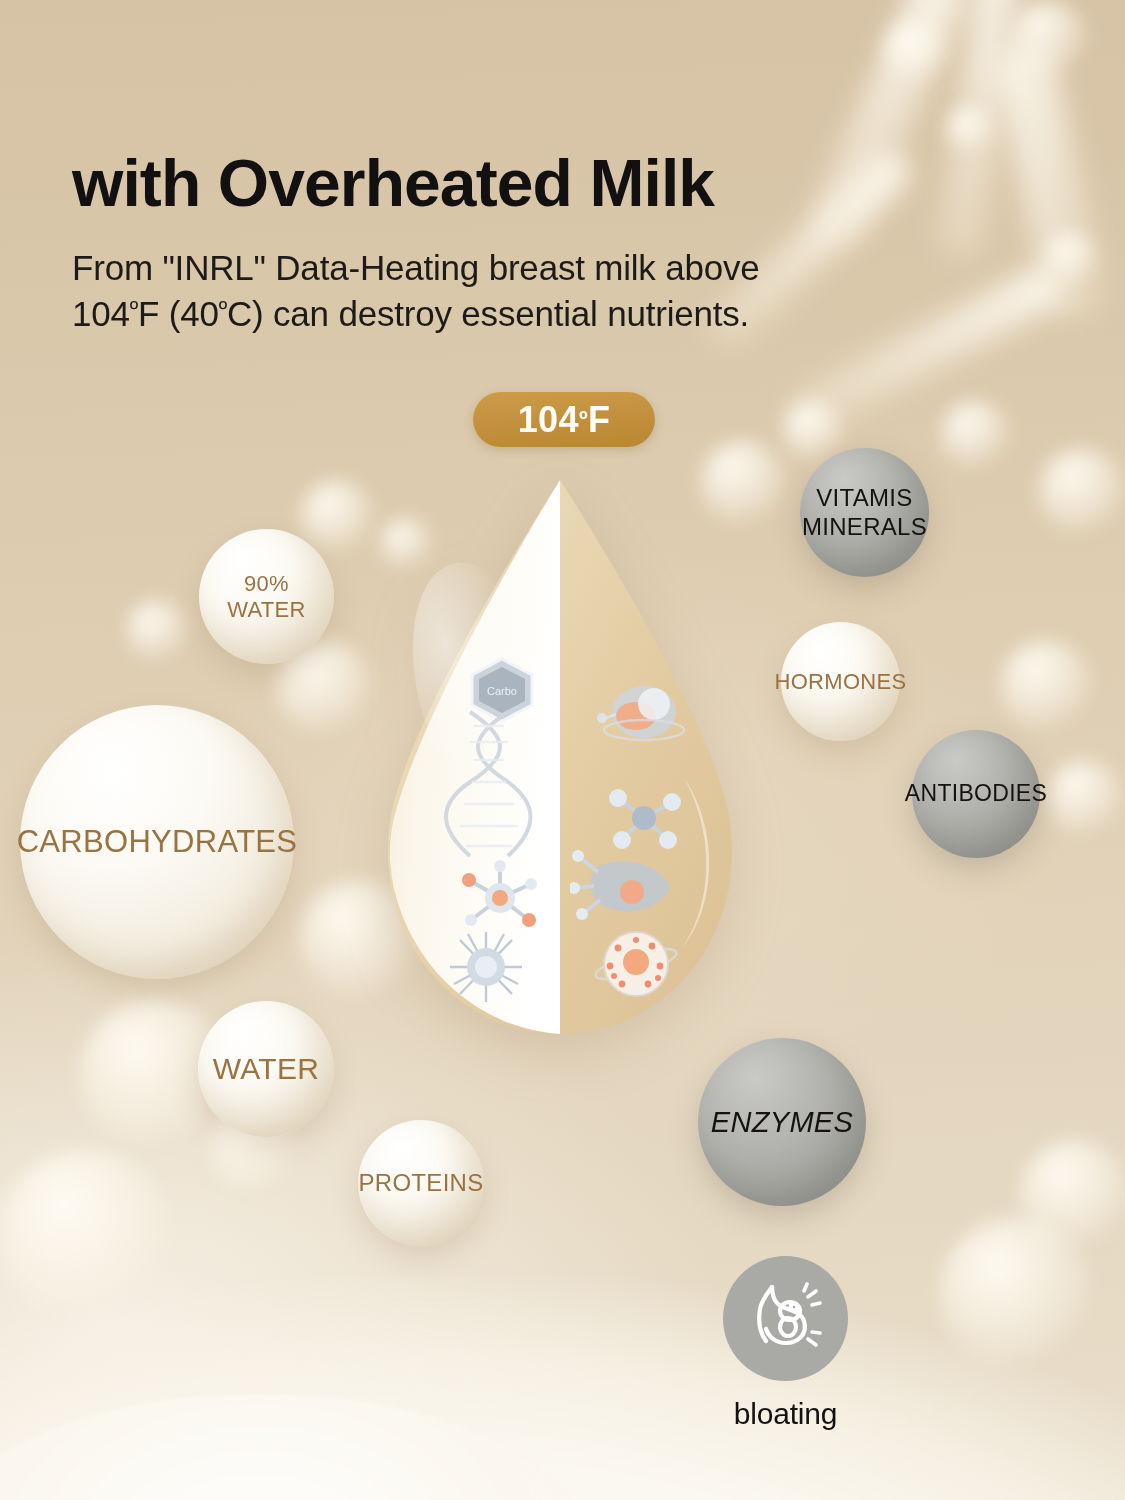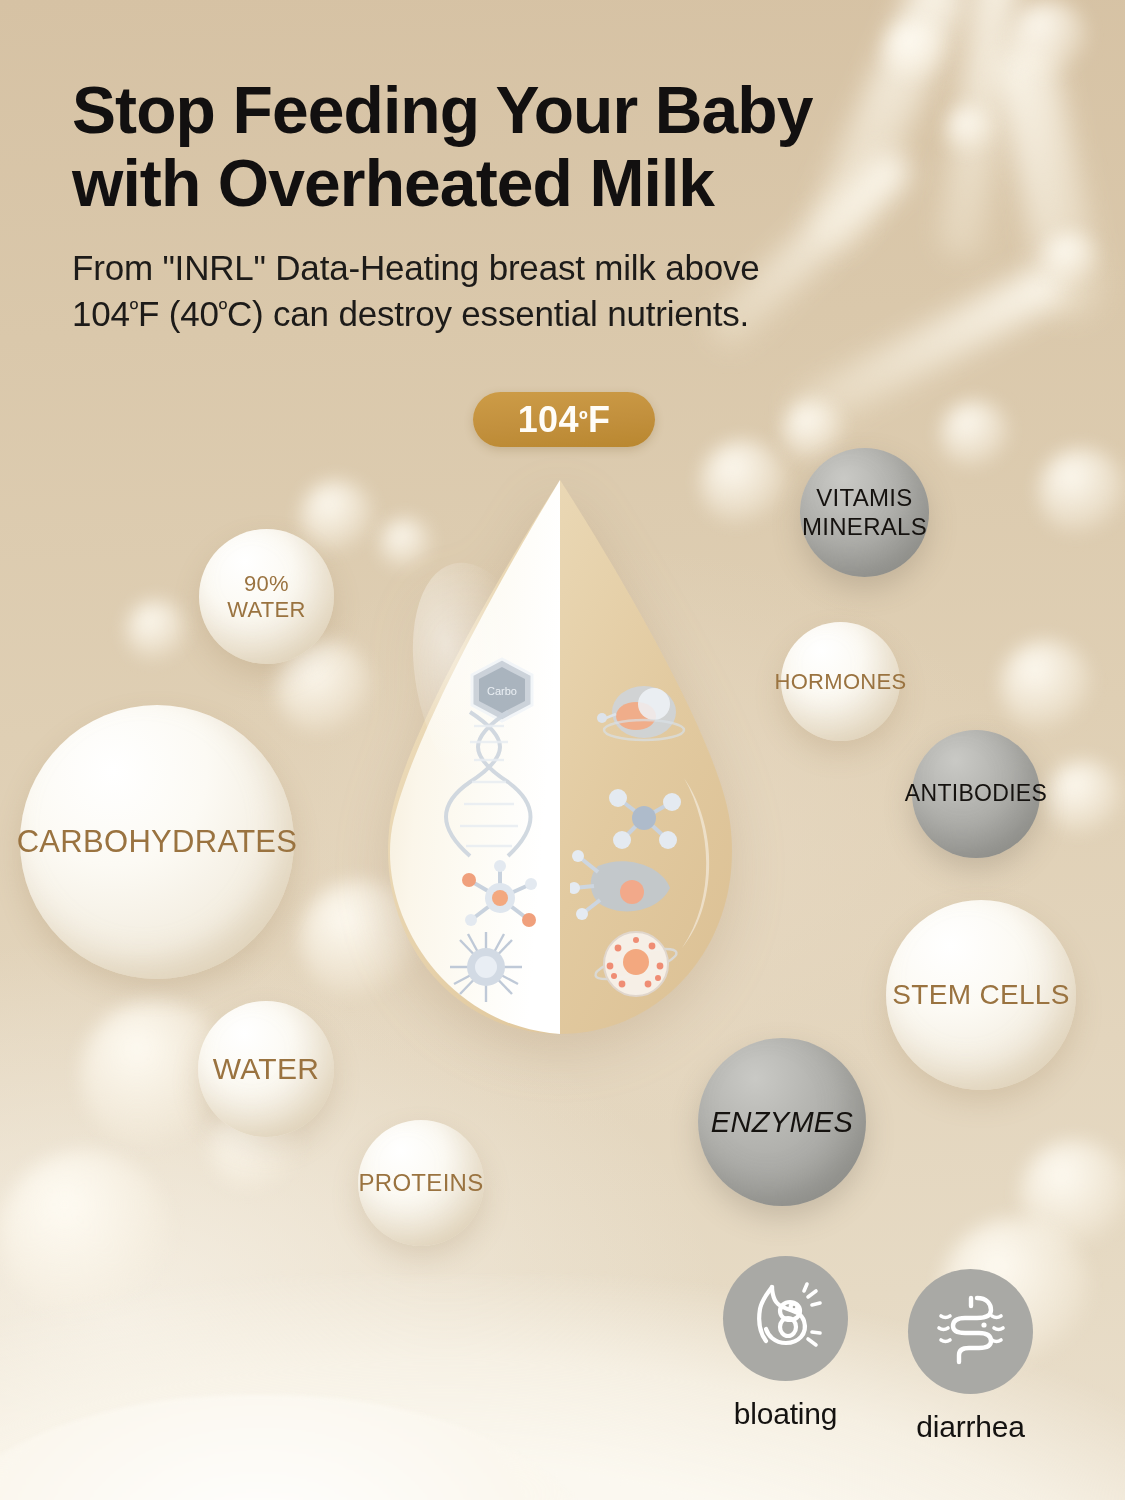--- a/index.html
+++ b/index.html
@@ -153,21 +153,21 @@
     <div class="bokeh" style="left:1020px;top:1140px;width:110px;height:110px;"></div>
     <div class="bokeh" style="left:940px;top:1218px;width:150px;height:150px;"></div>
     <div class="bokeh" style="left:0px;top:1150px;width:170px;height:170px;"></div>
 
     <div class="milkwave"></div>
     <div class="milkwave2"></div>
   </div>
 
   <div class="header">
     <h1 class="headline">
-      <span>Stop Feeding Your Baby</span><br>
+      <br>
       <span>with Overheated Milk</span>
     </h1>
     <p class="subtitle">
       <span>From "INRL" Data-Heating breast milk above</span><br>
       <span>104</span><span class="sup">º</span><span>F</span><span> (40</span><span class="sup">º</span><span>C</span><span>) can destroy essential nutrients.</span>
     </p>
   </div>
 
   <div class="temp-badge">
     <span>104</span>
@@ -339,23 +339,20 @@
   </div>
   <div class="bubble cream b-proteins">
     <span class="lbl">PROTEINS</span>
   </div>
   <div class="bubble grey b-antibodies">
     <span class="lbl">ANTIBODIES</span>
   </div>
   <div class="bubble cream b-hormones">
     <span class="lbl">HORMONES</span>
   </div>
-  <div class="bubble cream b-stemcells">
-    <span class="lbl">STEM CELLS</span>
-  </div>
   <div class="bubble grey b-enzymes">
     <span class="lbl">ENZYMES</span>
   </div>
 
   <div class="symptom s-bloating">
     <div class="circ">
       <span>
         <svg width="80" height="80" viewBox="0 0 80 80" fill="none" stroke="#ffffff" stroke-width="4.2" stroke-linecap="round" stroke-linejoin="round">
           <path d="M26 10 C26 10 26 22 32 27 C40 34 54 32 58 44 C62 57 52 66 40 66 C28 66 22 58 20 52"></path>
           <path d="M26 10 C22 16 16 22 14 32 C12 44 14 56 20 64"></path>
@@ -368,34 +365,14 @@
               <line x1="58" y1="14" x2="61" y2="7"></line>
               <line x1="62" y1="62" x2="70" y2="68"></line>
               <line x1="66" y1="55" x2="74" y2="56"></line>
             </g>
         </svg>
       </span>
     </div>
     <div class="cap">bloating</div>
   </div>
 
-  <div class="symptom s-diarrhea">
-    <div class="circ">
-      <span>
-        <svg width="80" height="80" viewBox="0 0 80 80" fill="none" stroke="#ffffff" stroke-width="4.4" stroke-linecap="round" stroke-linejoin="round">
-          <path d="M46 8 C56 8 60 14 60 20 C60 26 54 28 46 28 L34 28 C26 28 22 31 22 36 C22 41 27 43 34 43 L48 43 C56 43 60 46 60 51 C60 56 55 58 48 58 L38 58 C31 58 28 61 28 65 L28 72"></path>
-          <path d="M40 8 L40 16"></path>
-          <circle cx="53" cy="35" r="2.6" fill="#ffffff" stroke="none"></circle>
-          <g stroke-width="3.6">
-              <path d="M10 26 C13 28 16 28 19 26"></path>
-              <path d="M8 38 C11 40 14 40 17 38"></path>
-              <path d="M10 50 C13 52 16 52 19 50"></path>
-              <path d="M70 26 C67 28 64 28 61 26"></path>
-              <path d="M72 38 C69 40 66 40 63 38"></path>
-              <path d="M70 50 C67 52 64 52 61 50"></path>
-            </g>
-        </svg>
-      </span>
-    </div>
-    <div class="cap">diarrhea</div>
-  </div>
 
 </div>
 
 </body></html>

